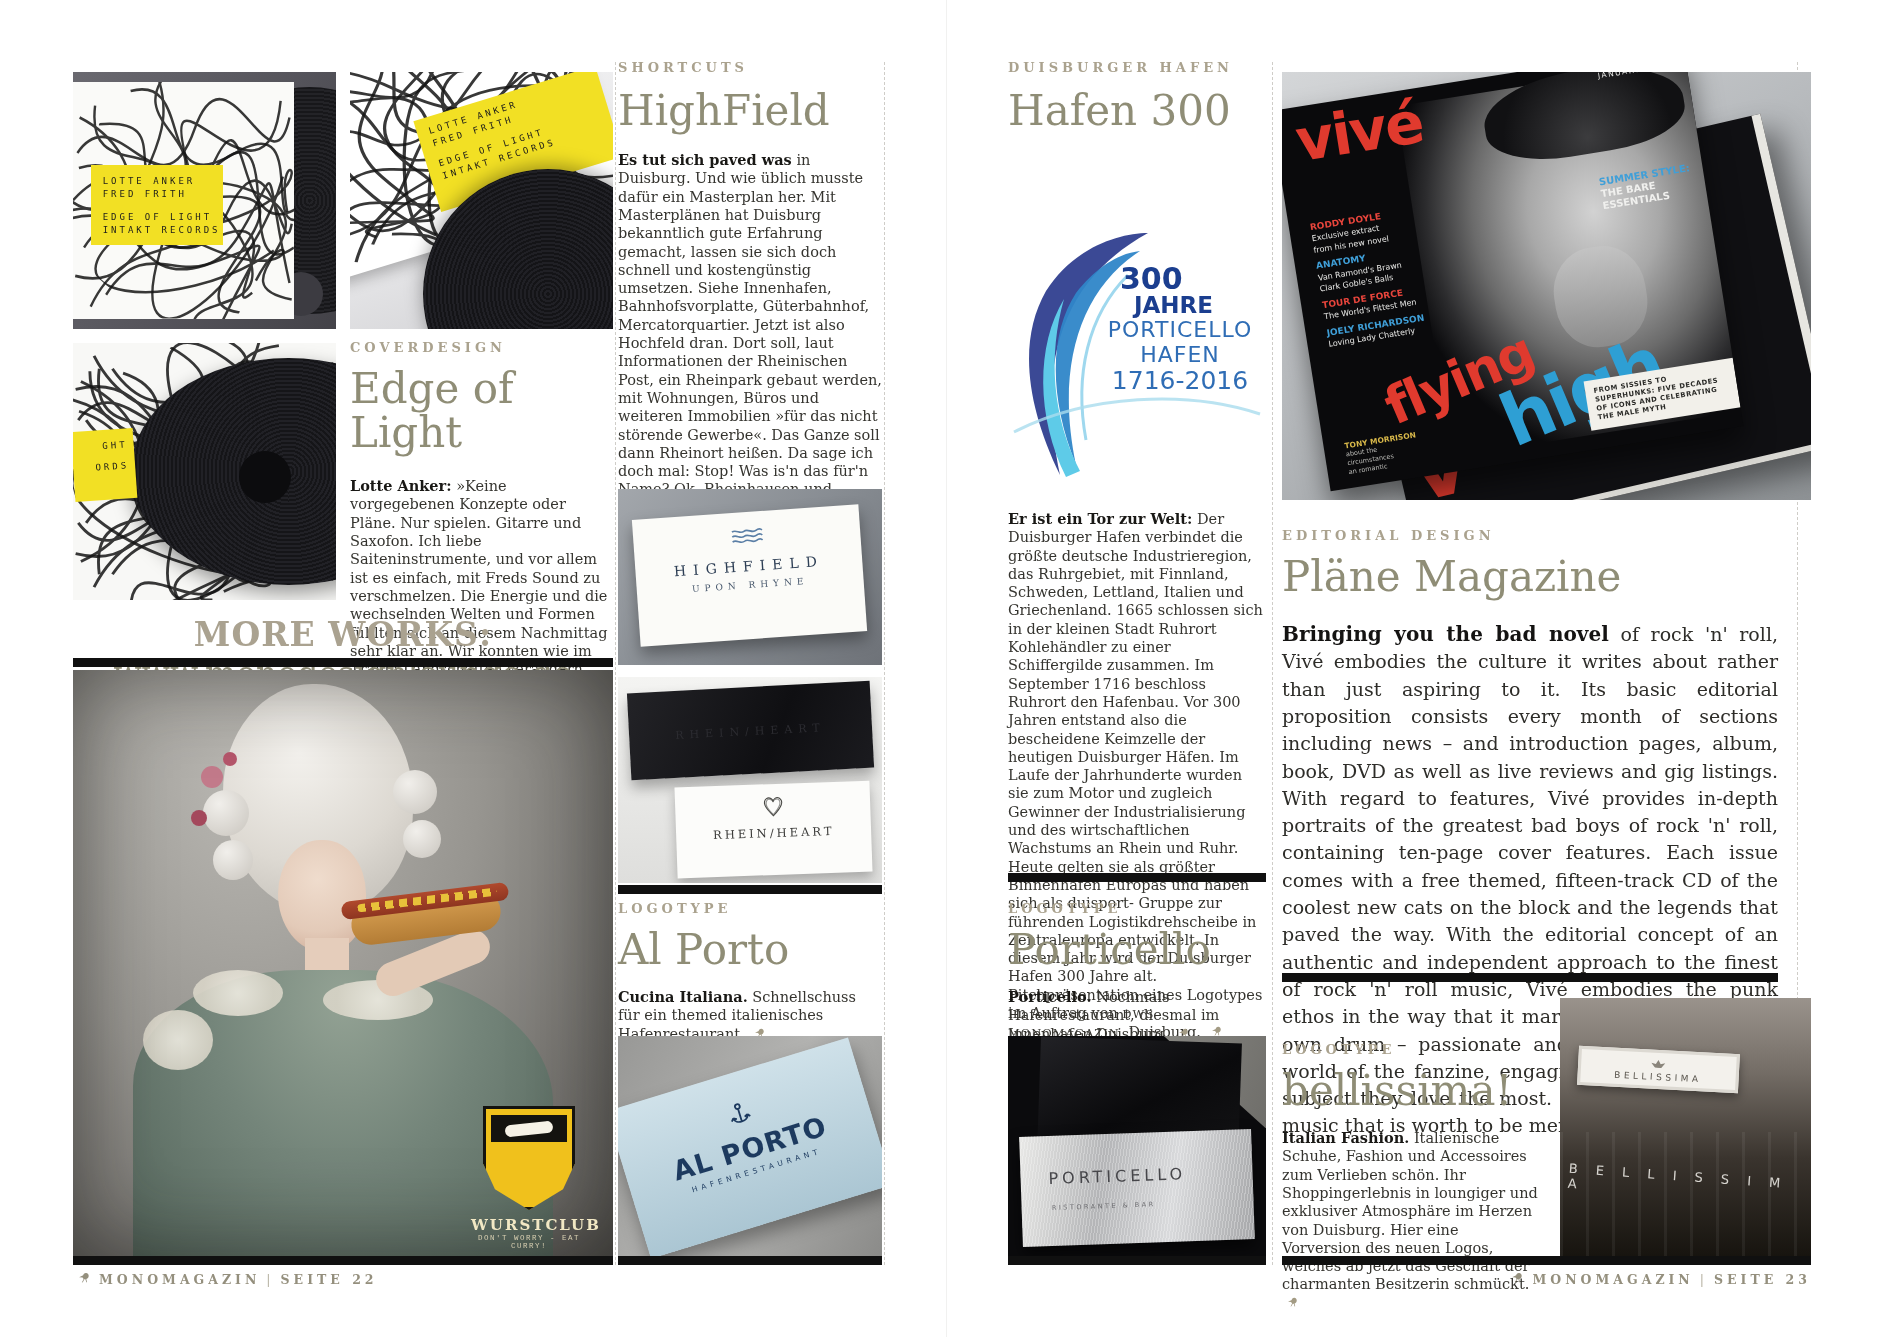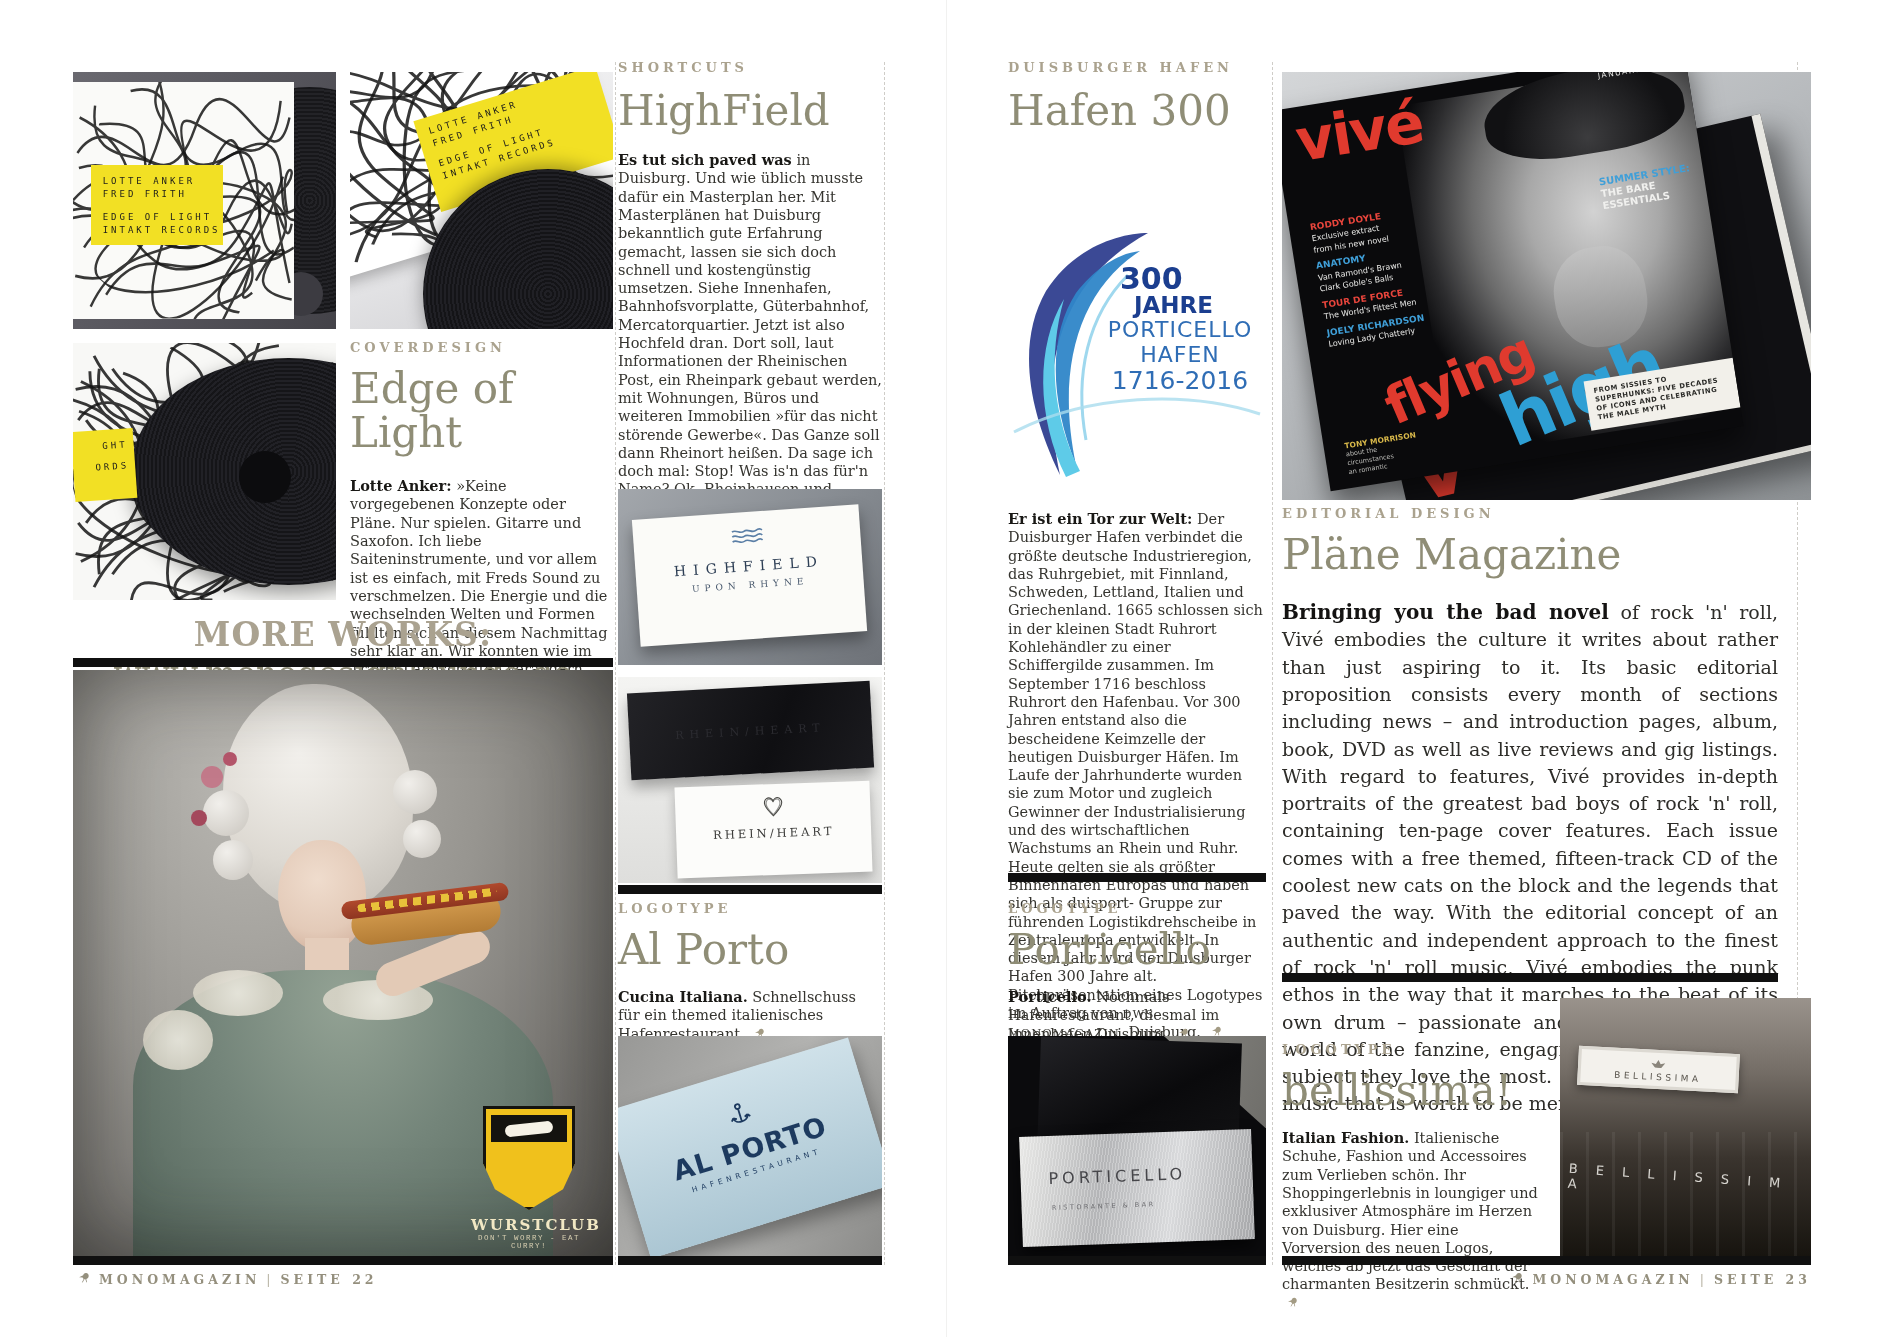--- a/index.html
+++ b/index.html
@@ -467,21 +467,21 @@
       <div class="whitebox">FROM SISSIES TO SUPERHUNKS: FIVE DECADES OF ICONS AND CELEBRATING THE MALE MYTH</div>
       <div class="botleft">
         <div class="tm">TONY MORRISON</div>
         <div>about the</div>
         <div>circumstances</div>
         <div>an romantic</div>
       </div>
     </div>
   </div>
 
-  <div class="abs" style="left:1282px;top:506px;width:496px">
+  <div class="abs" style="left:1282px;top:528px;width:496px">
     <div class="kicker">EDITORIAL DESIGN</div>
     <div class="headline" style="margin-top:12px">Pläne Magazine</div>
     <p class="body-text vive-body" style="margin:22px 0 0 0">
       <b>Bringing you the bad novel</b>
       <span>of rock 'n' roll, Vivé embodies the culture it writes about rather than just aspiring to it. Its basic editorial proposition consists every month of sections including news – and introduction pages, album, book, DVD as well as live reviews and gig listings. With regard to features, Vivé provides in-depth portraits of the greatest bad boys of rock 'n' roll, containing ten-page cover features. Each issue comes with a free themed, fifteen-track CD of the coolest new cats on the block and the legends that paved the way. With the editorial concept of an authentic and independent approach to the finest of rock 'n' roll music, Vivé embodies the punk ethos in the way that it marches to the beat of its own drum – passionate and profound about the world of the fanzine, engaging its readers on the subject they love the most. And beyond, it covers music that is worth to be mentioned.</span>
       <svg class="bird" width="16" height="13" viewBox="0 0 20 16" fill="#a39b84">
           <use href="#birdsym"></use>
         </svg>
     </p>
   </div>

